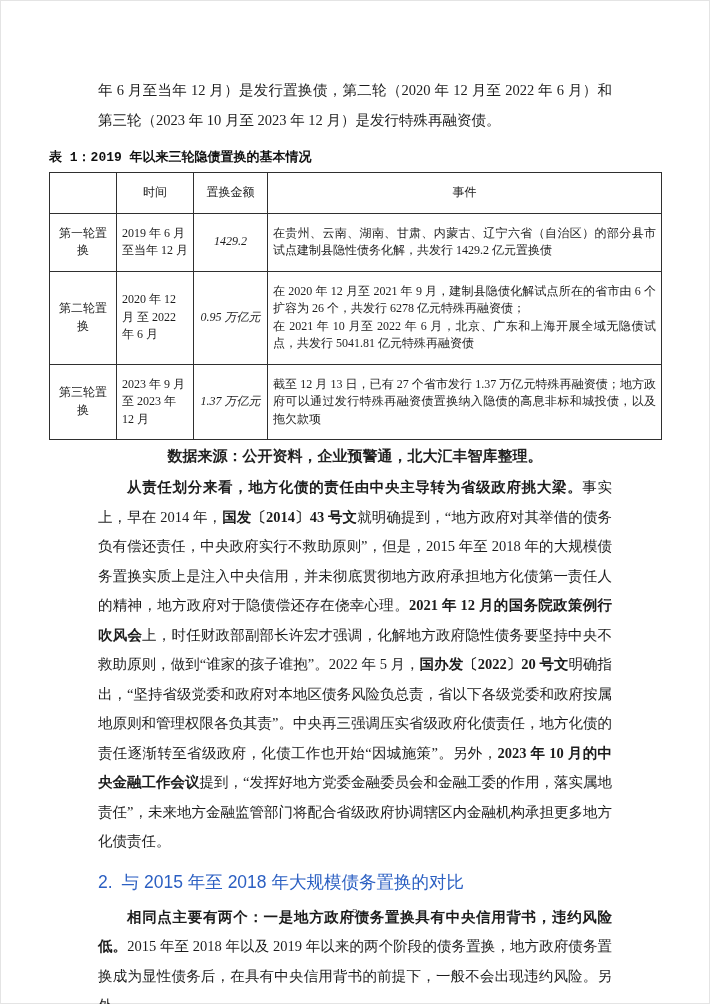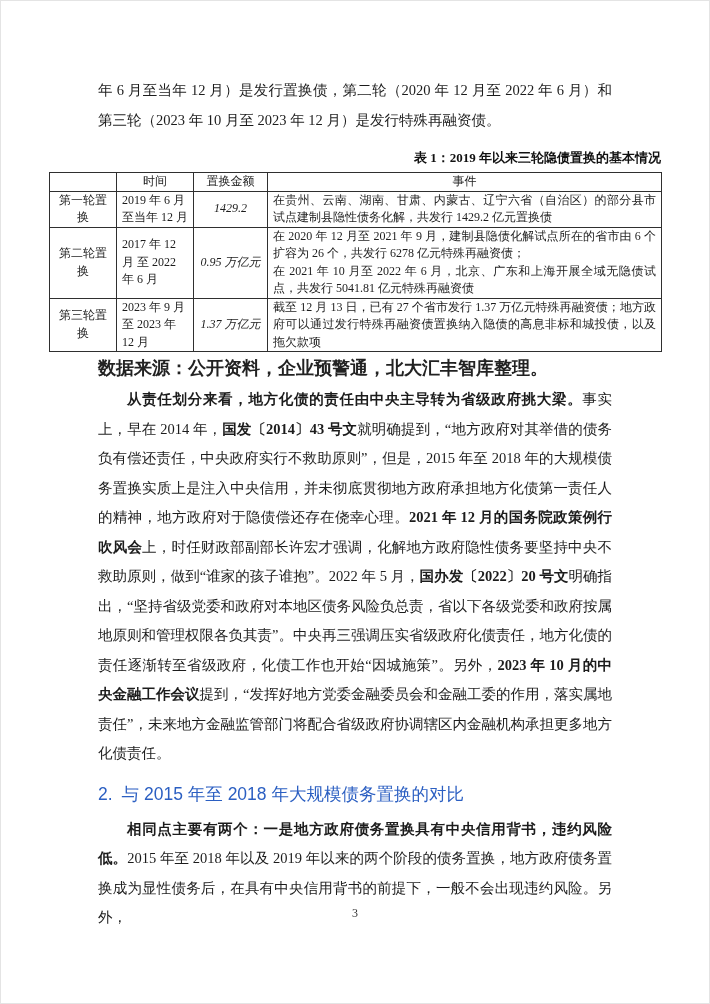--- a/index.html
+++ b/index.html
@@ -21,56 +21,57 @@
     text-align:justify;
     font-family:Liberation Serif, serif;
   }
   .bodytext b{font-weight:bold;}
   .indent{text-indent:2em;}
   .intro{margin-top:76px;}
 
   
   .table-block{margin:14px -49px 0 -49px;}
   .table-title{
-    text-align:right;
-    font-family:Liberation Serif, serif;
+    text-align:left;
+    font-family:Liberation Mono, monospace;
     font-weight:bold;
     font-size:13px;
     line-height:18px;
     margin-bottom:5px;
     color:#111;
   }
   table.datatable{
     border-collapse:collapse;
     width:612px;
     table-layout:fixed;
     font-size:12px;
     line-height:17.5px;
   }
   table.datatable th,table.datatable td{
     border:1px solid #2f2f2f;
-    padding:0 5px;
+    padding:11px 5px;
     vertical-align:middle;
     font-weight:normal;
   }
   col.c-label{width:67px;}
   col.c-time{width:77px;}
   col.c-amount{width:74px;}
   col.c-event{width:394px;}
   td.cell-label,th{text-align:center;}
   td.cell-time{text-align:left;}
   td.cell-amount{text-align:center;font-style:italic;}
   td.cell-event{text-align:justify;white-space:pre-line;}
   .source{
     font-family:"Liberation Sans","DejaVu Sans",sans-serif;
     font-weight:bold;
-    font-size:18px;
+    font-size:15px;
     line-height:18px;
     margin-top:7px;
     color:#222;
+    text-align:center;
   }
 
   .para-a{margin-top:8px;}
 
   h2.section-heading{
     margin:12px 0 8px 0;
     font-family:"Liberation Sans","DejaVu Sans",sans-serif;
     font-weight:normal;
     font-size:17.5px;
     line-height:26px;
@@ -113,21 +114,21 @@
         </thead>
         <tbody>
           <tr>
             <td class="cell-label">第一轮置换</td>
             <td class="cell-time">2019 年 6 月 至当年 12 月</td>
             <td class="cell-amount">1429.2</td>
             <td class="cell-event">在贵州、云南、湖南、甘肃、内蒙古、辽宁六省（自治区）的部分县市试点建制县隐性债务化解，共发行 1429.2 亿元置换债</td>
           </tr>
           <tr>
             <td class="cell-label">第二轮置换</td>
-            <td class="cell-time">2017 年 12 月 至 2022 年 6 月</td>
+            <td class="cell-time">2020 年 12 月 至 2022 年 6 月</td>
             <td class="cell-amount">0.95 万亿元</td>
             <td class="cell-event">在 2020 年 12 月至 2021 年 9 月，建制县隐债化解试点所在的省市由 6 个扩容为 26 个，共发行 6278 亿元特殊再融资债；
 在 2021 年 10 月至 2022 年 6 月，北京、广东和上海开展全域无隐债试点，共发行 5041.81 亿元特殊再融资债</td>
           </tr>
           <tr>
             <td class="cell-label">第三轮置换</td>
             <td class="cell-time">2023 年 9 月 至 2023 年 12 月</td>
             <td class="cell-amount">1.37 万亿元</td>
             <td class="cell-event">截至 12 月 13 日，已有 27 个省市发行 1.37 万亿元特殊再融资债；地方政府可以通过发行特殊再融资债置换纳入隐债的高息非标和城投债，以及拖欠款项</td>
           </tr>

